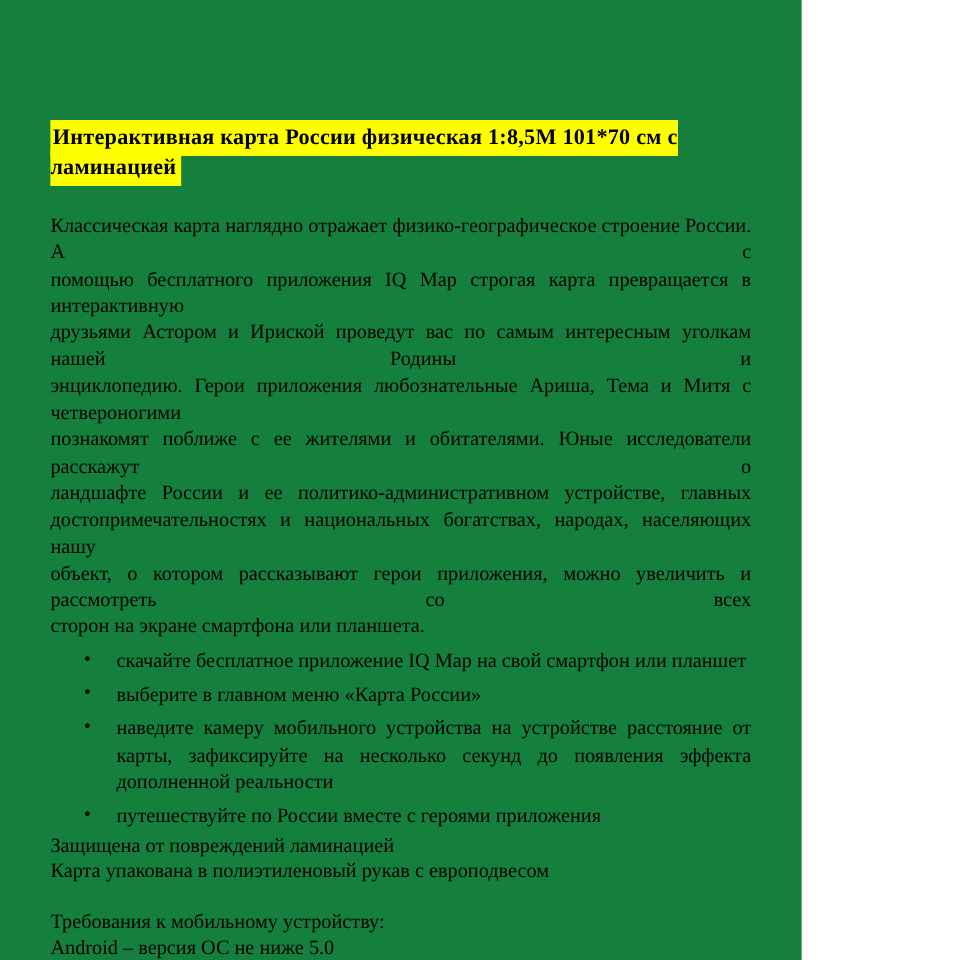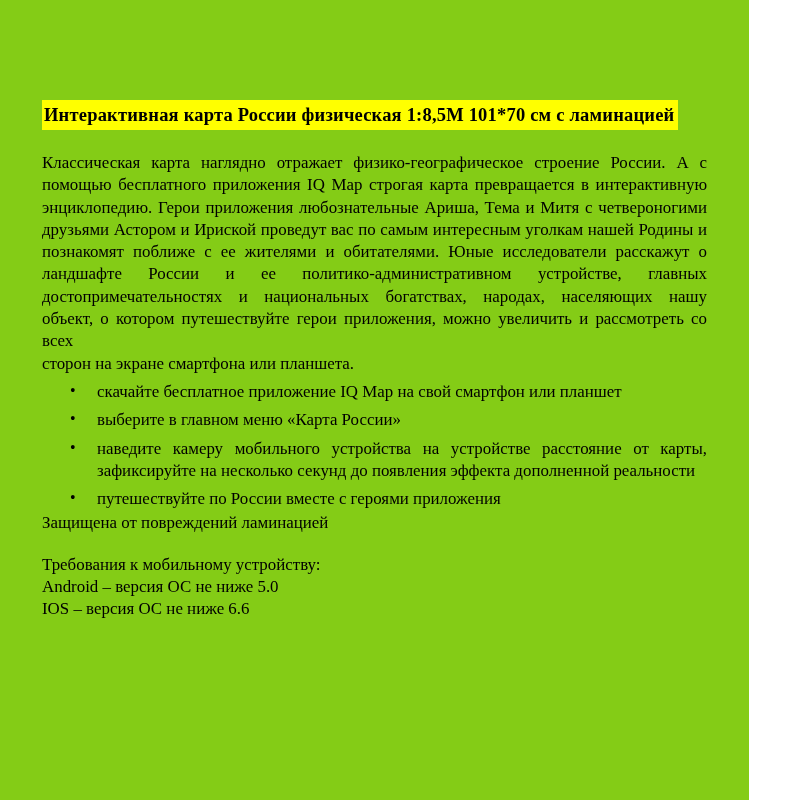--- a/index.html
+++ b/index.html
@@ -5,25 +5,25 @@
   * { margin: 0; padding: 0; box-sizing: border-box; }
   html, body {
     width: 800px;
     height: 800px;
     background: #ffffff;
     font-family: "Liberation Serif", "DejaVu Serif", serif;
     color: #000000;
   }
   .page {
     position: relative;
-    width: 749px;
+    width: 668px;
     height: 800px;
     padding: 103px 42px 0 42px;
     overflow: hidden;
-    background: #84cc16;
+    background: #15803d;
   }
   .title-line {
     font-size: 18.5px;
     font-weight: bold;
     line-height: 25px;
     letter-spacing: 0.2px;
   }
   .highlight {
     background: #ffff00;
     padding: 5px 4px 5px 2px;
@@ -69,26 +69,26 @@
 </head>
 <body>
 
 <div class="page">
 
   <h1 class="title-line"><span class="highlight">Интерактивная карта России физическая 1:8,5М 101*70 см с ламинацией</span></h1>
 
   <div class="intro">
     <div class="para-line">Классическая карта наглядно отражает физико-географическое строение России. А с</div>
     <div class="para-line">помощью бесплатного приложения IQ Map строгая карта превращается в интерактивную</div>
+    <div class="para-line">друзьями Астором и Ириской проведут вас по самым интересным уголкам нашей Родины и</div>
     <div class="para-line">энциклопедию. Герои приложения любознательные Ариша, Тема и Митя с четвероногими</div>
-    <div class="para-line">друзьями Астором и Ириской проведут вас по самым интересным уголкам нашей Родины и</div>
     <div class="para-line">познакомят поближе с ее жителями и обитателями. Юные исследователи расскажут о</div>
     <div class="para-line">ландшафте России и ее политико-административном устройстве, главных</div>
     <div class="para-line">достопримечательностях и национальных богатствах, народах, населяющих нашу</div>
-    <div class="para-line">объект, о котором путешествуйте герои приложения, можно увеличить и рассмотреть со всех</div>
+    <div class="para-line">объект, о котором рассказывают герои приложения, можно увеличить и рассмотреть со всех</div>
     <div class="para-line last">сторон на экране смартфона или планшета.</div>
   </div>
 
   <ul class="instructions">
     <li>
       <span class="marker">•</span>
       <span>скачайте бесплатное приложение IQ Map на свой смартфон или планшет</span>
     </li>
     <li>
       <span class="marker">•</span>
@@ -99,20 +99,21 @@
       <span>наведите камеру мобильного устройства на устройстве расстояние от карты, зафиксируйте на несколько секунд до появления эффекта дополненной реальности</span>
     </li>
     <li>
       <span class="marker">•</span>
       <span>путешествуйте по России вместе с героями приложения</span>
     </li>
   </ul>
 
   <div class="specs">
     <div class="spec-line">Защищена от повреждений ламинацией</div>
+    <div class="spec-line">Карта упакована в полиэтиленовый рукав с европодвесом</div>
   </div>
 
   <div class="requirements">
     <div class="req-line">Требования к мобильному устройству:</div>
     <div class="req-line">Android – версия ОС не ниже 5.0</div>
     <div class="req-line">IOS – версия ОС не ниже 6.6</div>
   </div>
 
 </div>
 

